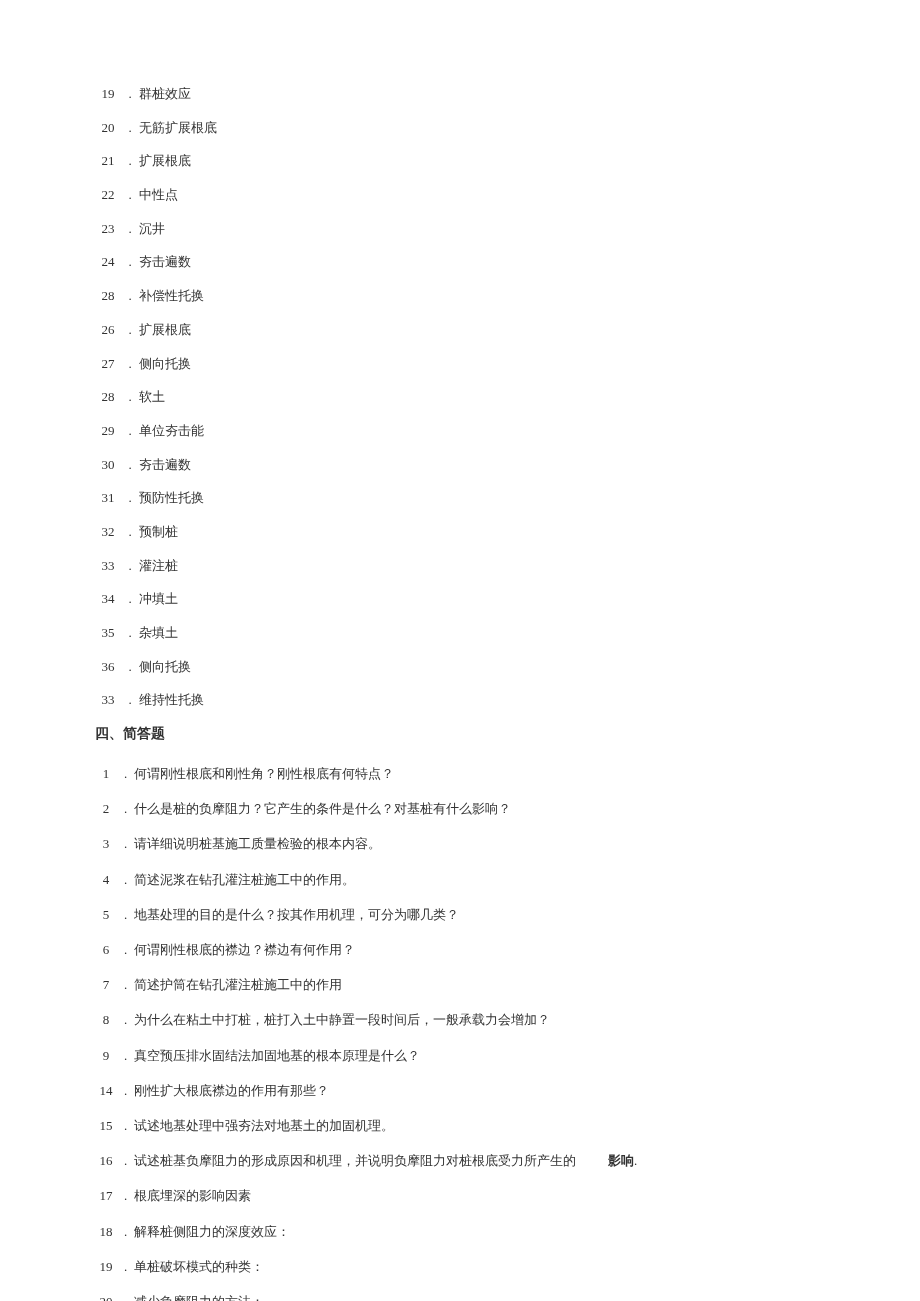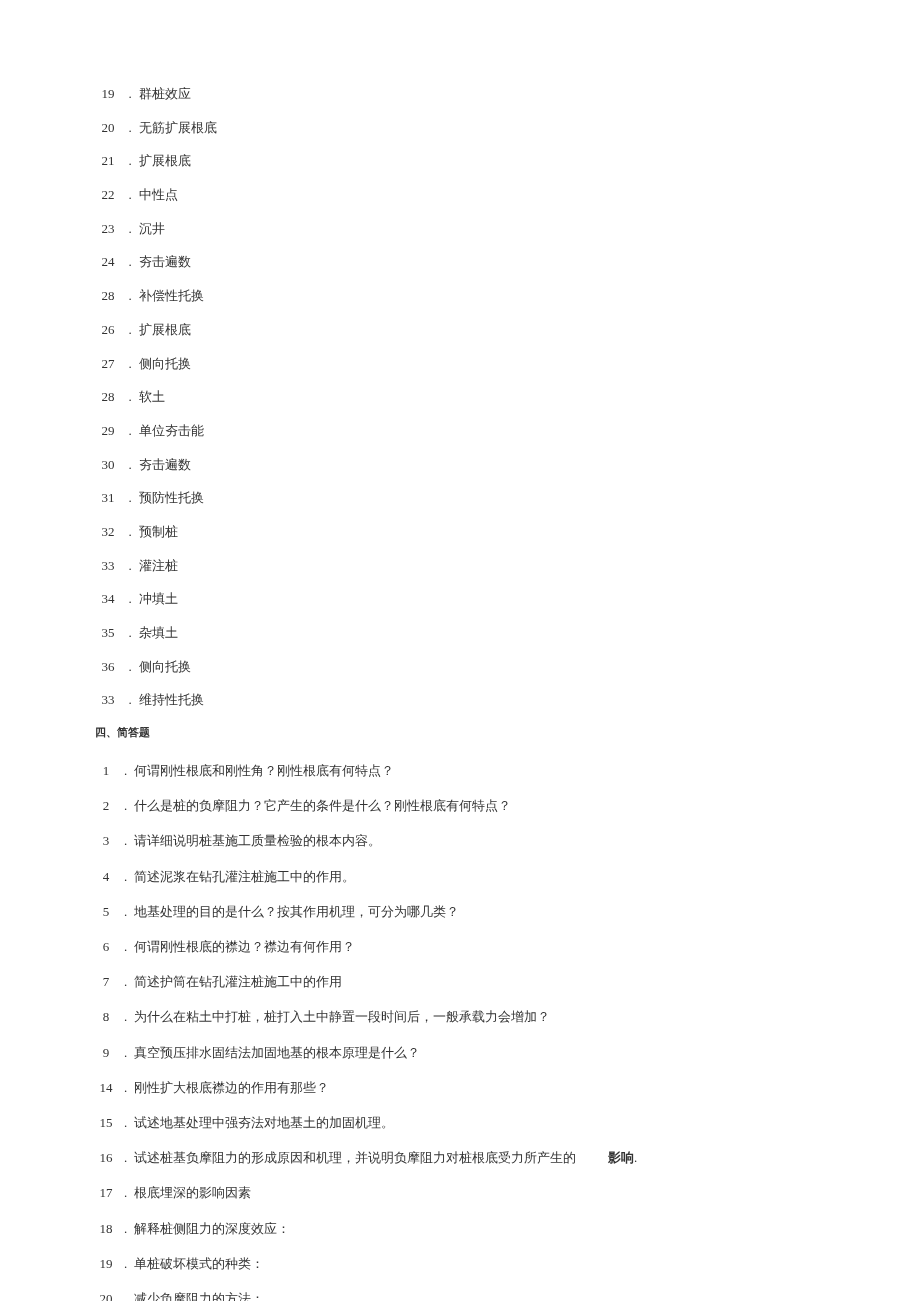--- a/index.html
+++ b/index.html
@@ -26,21 +26,21 @@
     .list-dot {
       width: 18px;
       text-align: center;
       flex-shrink: 0;
     }
     .list-text {
       flex: 1;
     }
     .section-heading {
       font-weight: bold;
-      font-size: 11px;
+      font-size: 14px;
       margin-top: 14px;
       margin-bottom: 22px;
     }
     .section4 .list-row {
       margin-bottom: 17px;
     }
     .section4 .list-num {
       width: 22px;
     }
     .section4 .list-dot {
@@ -153,21 +153,21 @@
 
 <div class="section4" id="section-b">
     <div class="list-row">
       <span class="list-num">1</span>
       <span class="list-dot">.</span>
       <span class="list-text">何谓刚性根底和刚性角？刚性根底有何特点？</span>
     </div>
     <div class="list-row">
       <span class="list-num">2</span>
       <span class="list-dot">.</span>
-      <span class="list-text">什么是桩的负摩阻力？它产生的条件是什么？刚性根底有何特点？</span>
+      <span class="list-text">什么是桩的负摩阻力？它产生的条件是什么？对基桩有什么影响？</span>
     </div>
     <div class="list-row">
       <span class="list-num">3</span>
       <span class="list-dot">.</span>
       <span class="list-text">请详细说明桩基施工质量检验的根本内容。</span>
     </div>
     <div class="list-row">
       <span class="list-num">4</span>
       <span class="list-dot">.</span>
       <span class="list-text">简述泥浆在钻孔灌注桩施工中的作用。</span>

